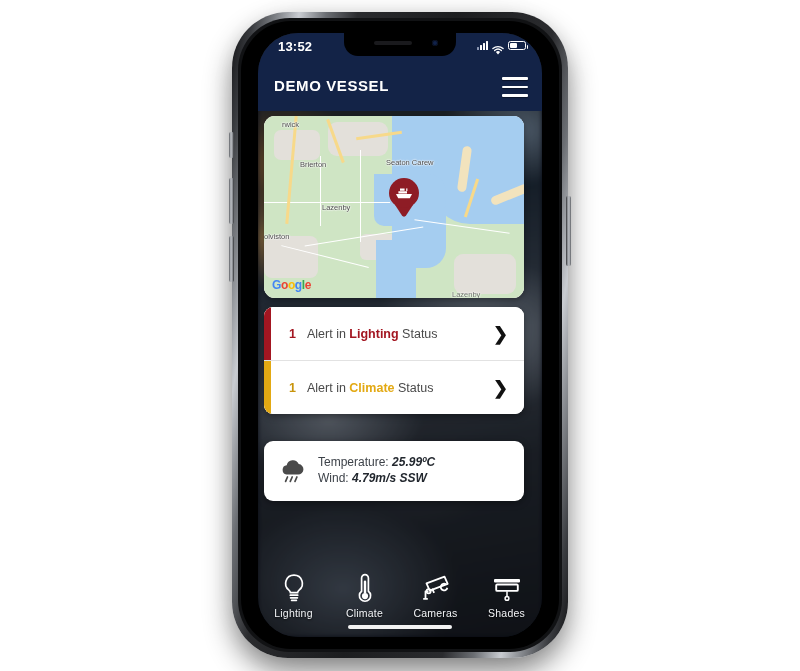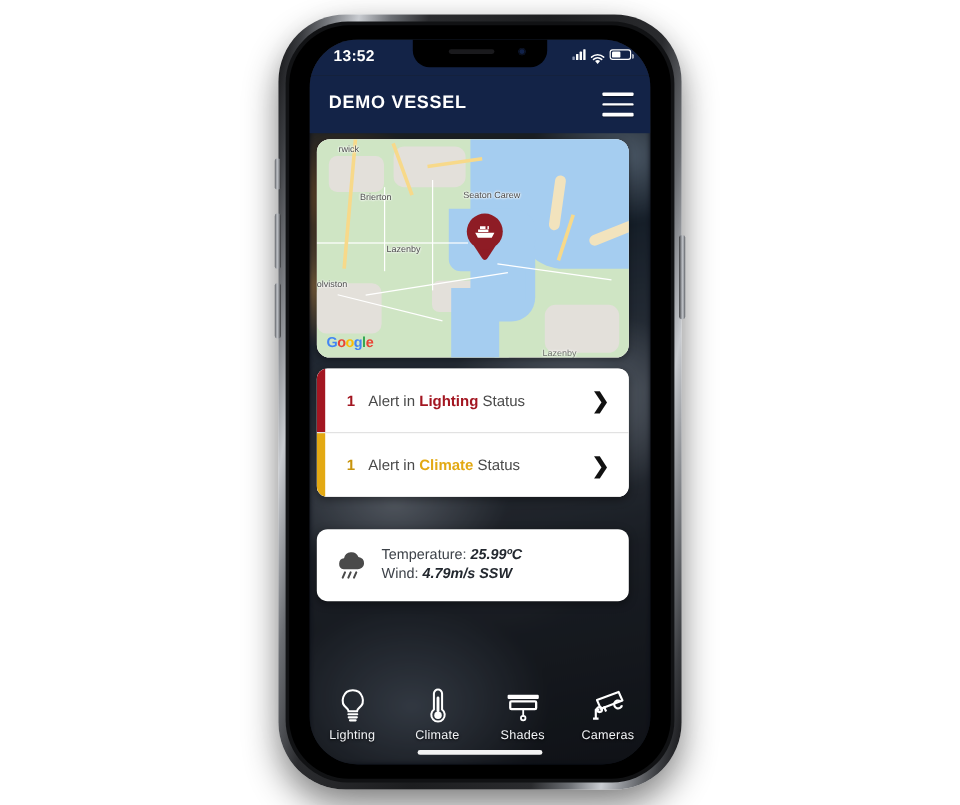--- a/index.html
+++ b/index.html
@@ -481,43 +481,43 @@
             <path d="M10 1.6 a3.4 3.4 0 0 0 -3.4 3.4 v13.2 a5.6 5.6 0 1 0 6.8 0 V5 A3.4 3.4 0 0 0 10 1.6 Z" fill="none" stroke="#fff" stroke-width="1.7"></path>
             <circle cx="10" cy="23.1" r="3.1" fill="#fff"></circle>
             <rect x="8.8" y="7.5" width="2.4" height="13" rx="1.2" fill="#fff"></rect>
           </svg>
         </div>
         <div class="tab-lb">Climate</div>
       </div>
 
       <div class="tab">
         <div class="tab-ic">
-          <svg width="30" height="30" viewBox="0 0 30 30">
-            <rect x="2" y="6" width="26" height="3.4" rx="1" fill="#fff"></rect>
-            <rect x="4.2" y="11.5" width="21.6" height="6.4" rx="1" fill="none" stroke="#fff" stroke-width="1.9"></rect>
-            <line x1="15" y1="18.2" x2="15" y2="24.2" stroke="#fff" stroke-width="1.5"></line>
-            <circle cx="15" cy="25.4" r="1.9" fill="none" stroke="#fff" stroke-width="1.5"></circle>
-          </svg>
-        </div>
-        <div class="tab-lb">Shades</div>
-      </div>
-
-      <div class="tab">
-        <div class="tab-ic">
           <svg width="32" height="30" viewBox="0 0 32 30">
             <g stroke="#fff" stroke-width="1.8" fill="none" stroke-linejoin="round">
               <path d="M6.5 10.4 L24.5 3.6 l3.2 7.2 l-18 6.9 Z"></path>
               <path d="M25.9 11.3 a3.3 3.3 0 1 0 1.4 3.4"></path>
               <path d="M12.2 15.6 l1.9 4.3"></path>
               <path d="M8.5 18.4 h-3 v7.4"></path>
               <path d="M3.2 25.8 h4.6"></path>
             </g>
             <circle cx="8.6" cy="18.3" r="2.1" fill="none" stroke="#fff" stroke-width="1.8"></circle>
           </svg>
         </div>
         <div class="tab-lb">Cameras</div>
       </div>
 
+      <div class="tab">
+        <div class="tab-ic">
+          <svg width="30" height="30" viewBox="0 0 30 30">
+            <rect x="2" y="6" width="26" height="3.4" rx="1" fill="#fff"></rect>
+            <rect x="4.2" y="11.5" width="21.6" height="6.4" rx="1" fill="none" stroke="#fff" stroke-width="1.9"></rect>
+            <line x1="15" y1="18.2" x2="15" y2="24.2" stroke="#fff" stroke-width="1.5"></line>
+            <circle cx="15" cy="25.4" r="1.9" fill="none" stroke="#fff" stroke-width="1.5"></circle>
+          </svg>
+        </div>
+        <div class="tab-lb">Shades</div>
+      </div>
+
       <div class="home-ind"></div>
     </div>
 
   </div>
 </div>
 
 </body></html>

